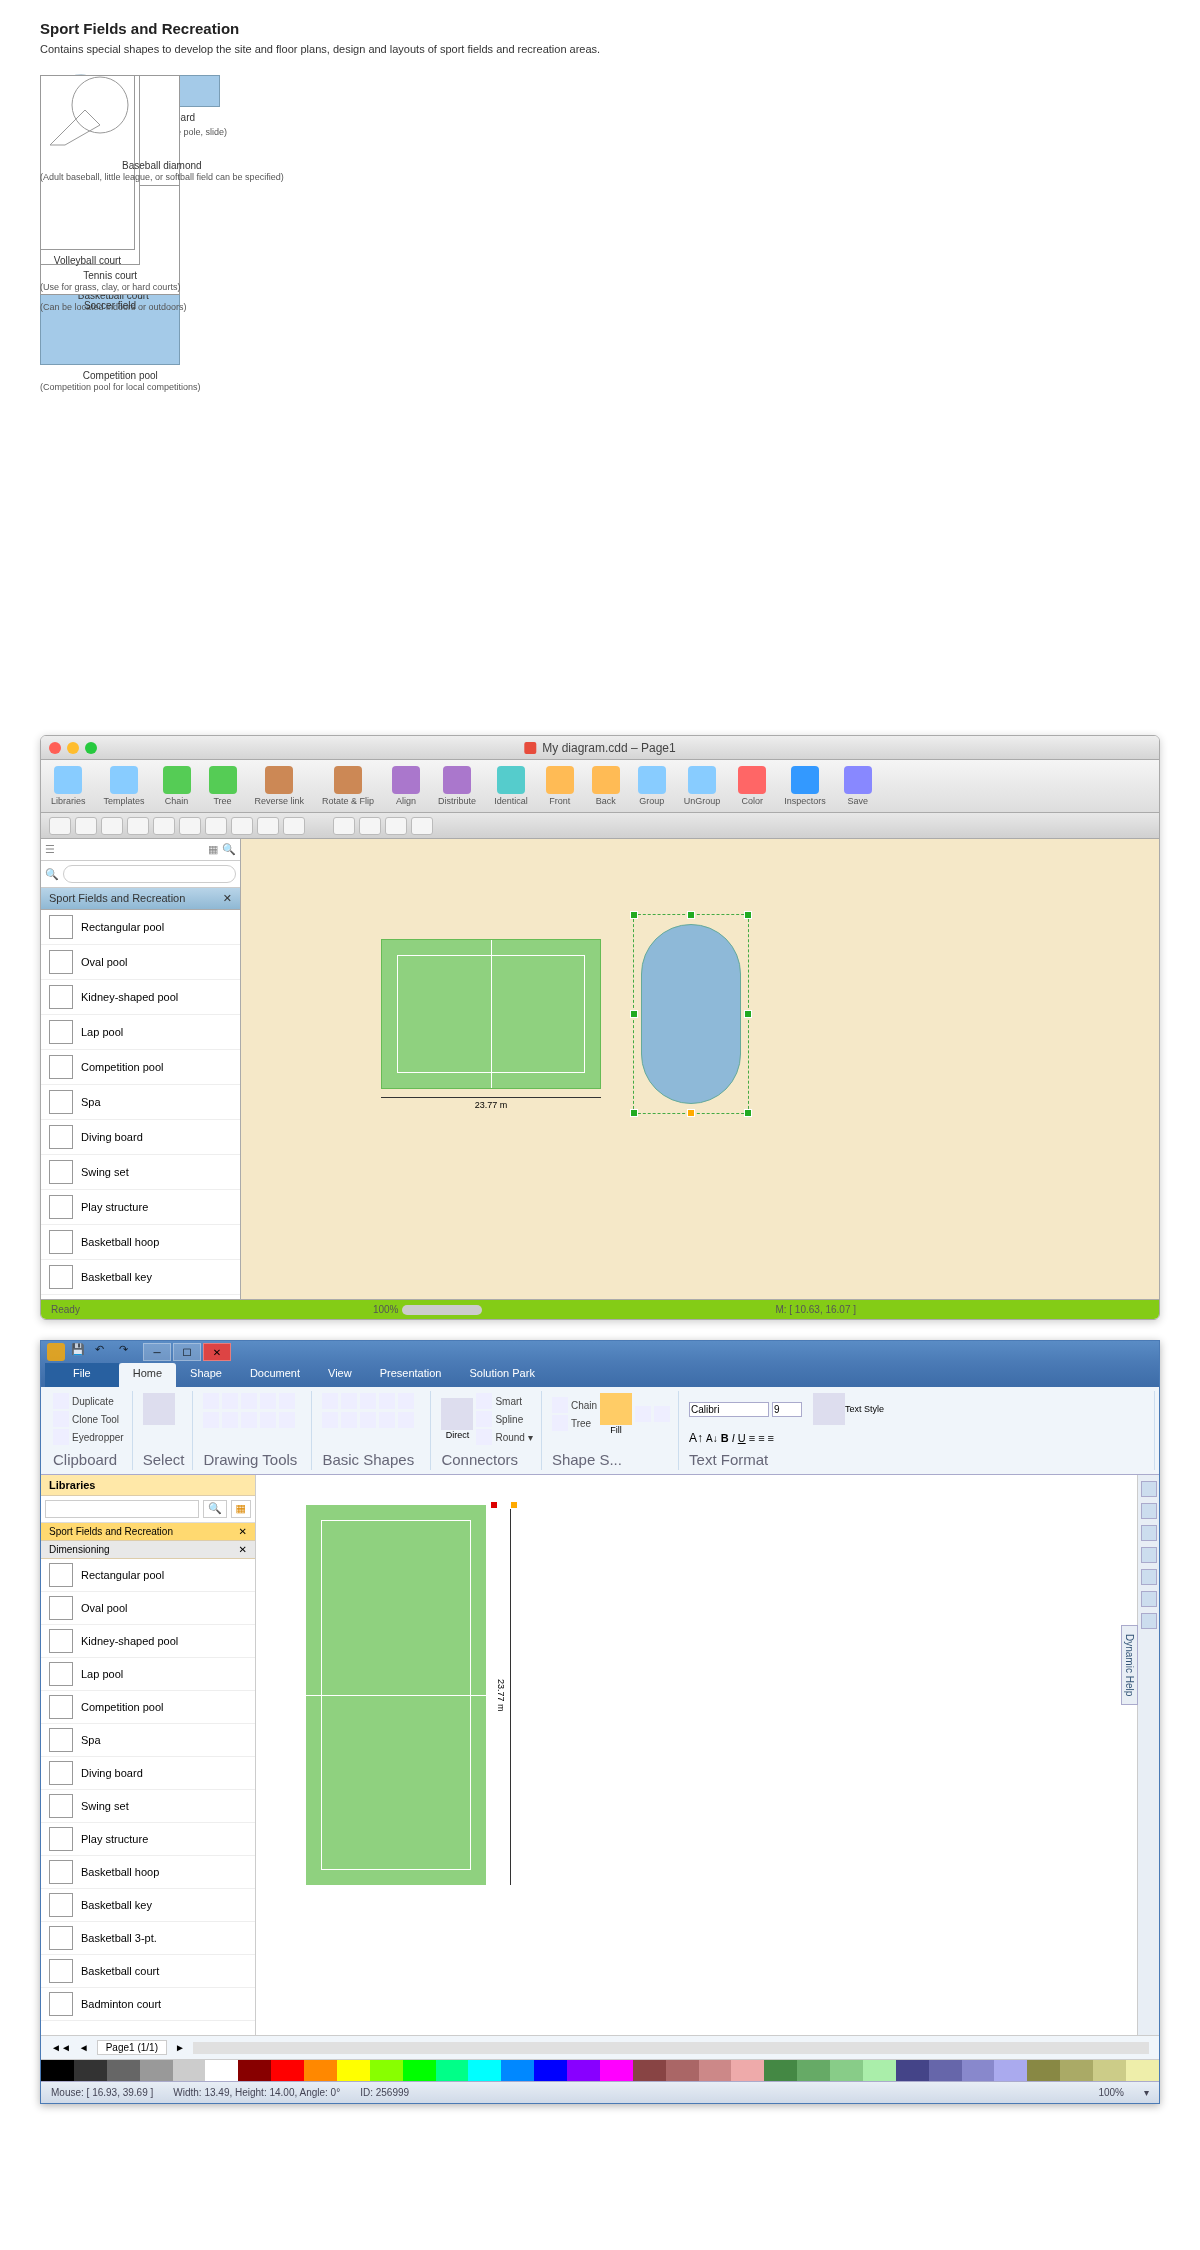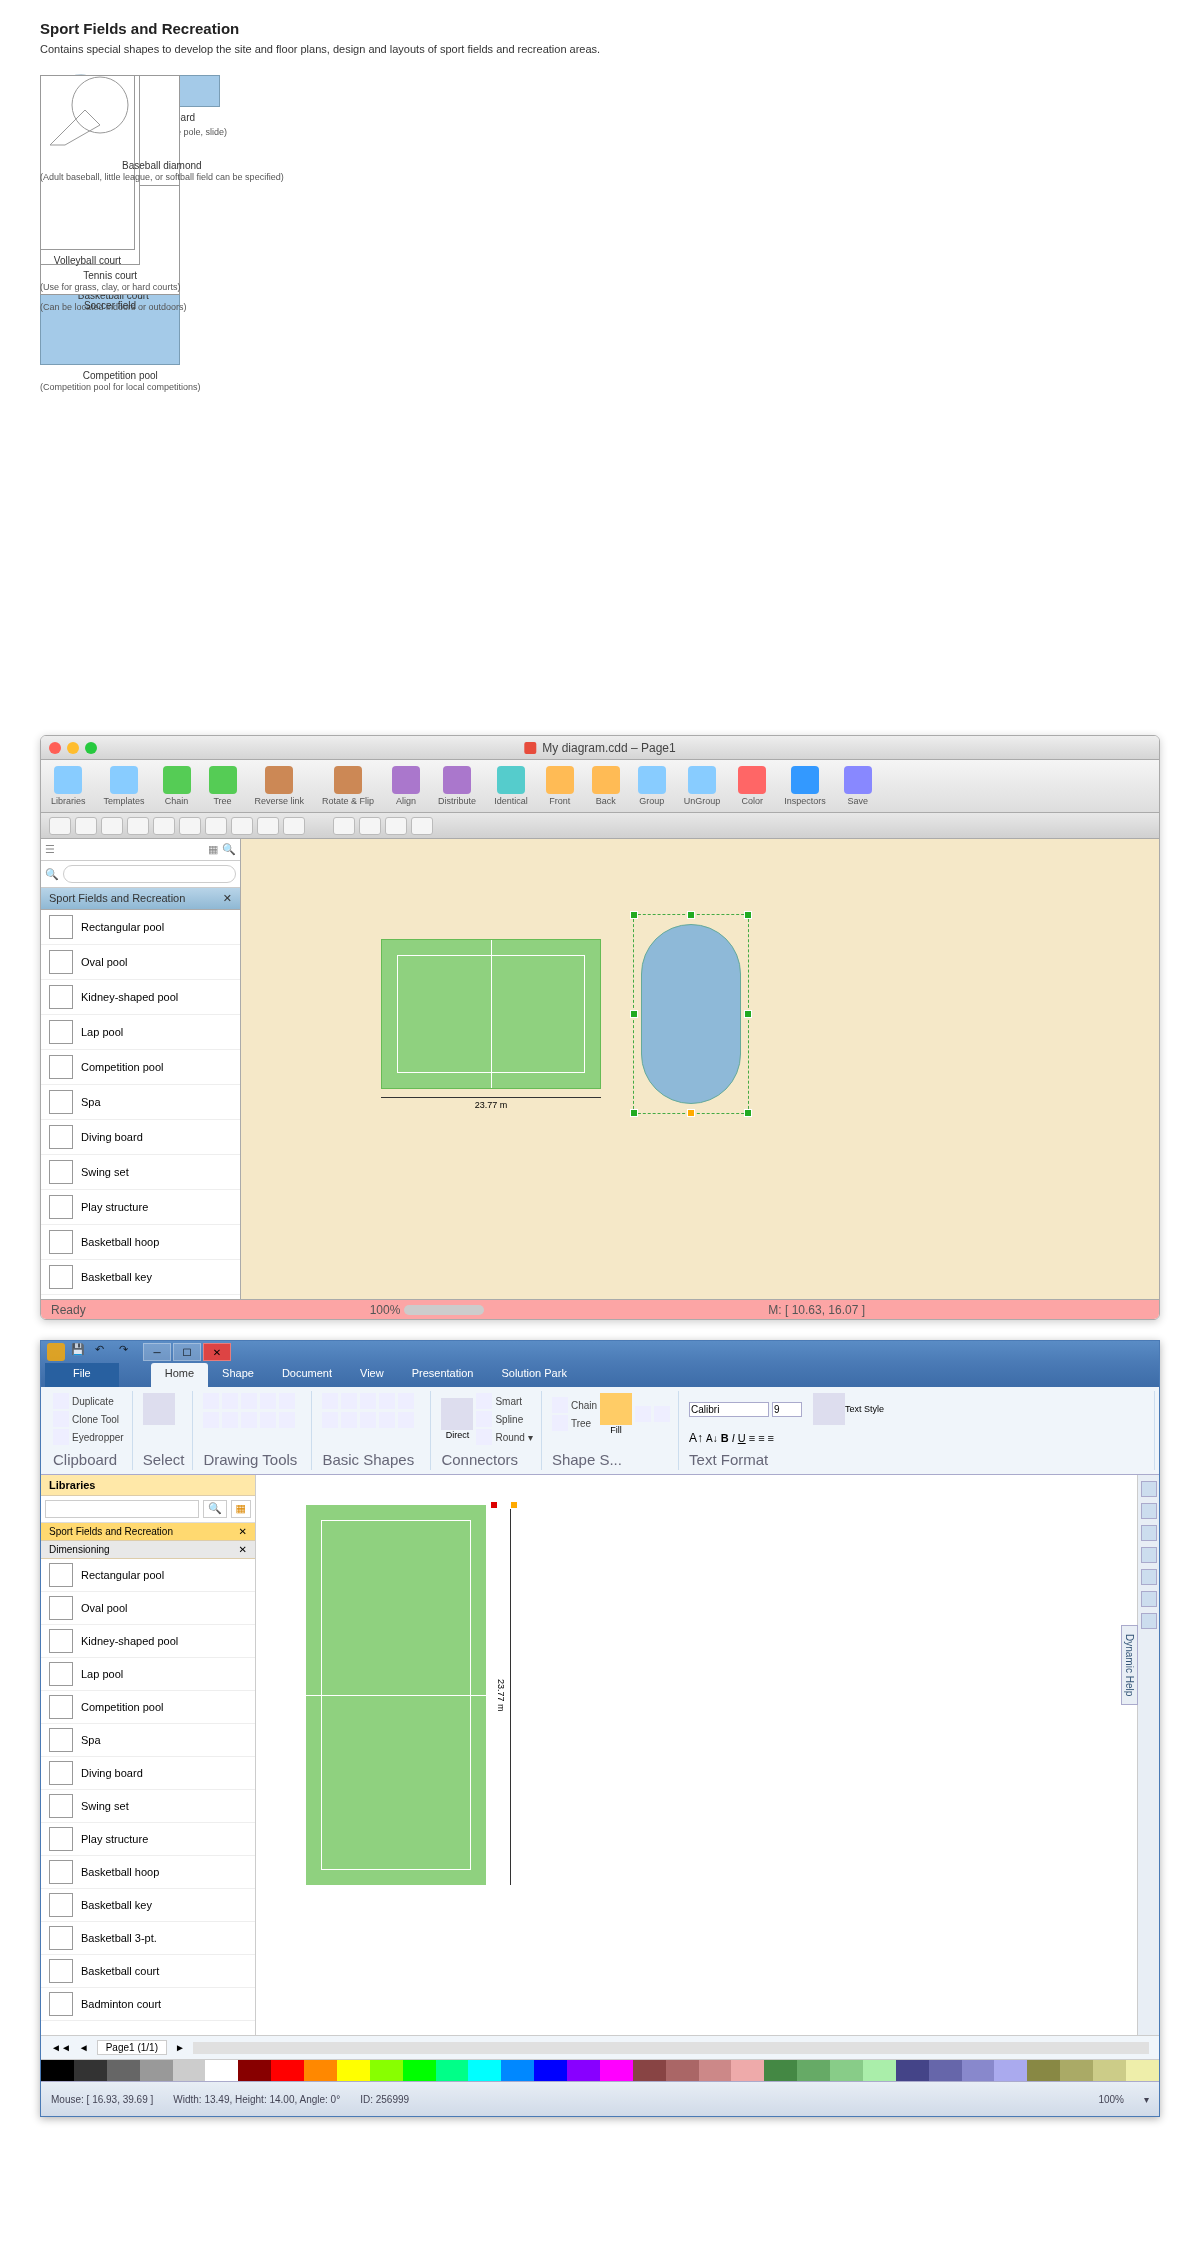--- a/index.html
+++ b/index.html
@@ -59,21 +59,21 @@
 .sb-item{display:flex;align-items:center;gap:8px;padding:5px 8px;border-bottom:1px solid #eee;font-size:11px}
 .sb-icon{width:24px;height:24px;border:1px solid #999;background:#fff;flex-shrink:0;display:flex;align-items:center;justify-content:center}
 .mac-canvas{flex:1;background:#f5e8c8;position:relative;overflow:hidden}
 .canvas-court{position:absolute;left:140px;top:100px;width:220px;height:150px;background:#8fd17f;border:1px solid #6b5}
 .canvas-court::before{content:'';position:absolute;inset:15px;border:1px solid #fff}
 .canvas-court::after{content:'';position:absolute;top:0;bottom:0;left:50%;border-left:1px solid #fff}
 .court-dim{position:absolute;left:140px;top:258px;width:220px;border-top:1px solid #333;text-align:center;font-size:9px;padding-top:2px}
 .canvas-pool{position:absolute;left:400px;top:85px;width:100px;height:180px;background:#8eb9d8;border:1px solid #6a9;border-radius:50px}
 .sel-box{position:absolute;left:392px;top:75px;width:116px;height:200px;border:1px dashed #4a4}
 .handle{position:absolute;width:8px;height:8px;background:#2a2;border:1px solid #fff}
-.mac-status{background:#fca5a5;border-top:1px solid #aaa;height:20px;display:flex;align-items:center;padding:0 10px;font-size:12px;color:#555;justify-content:space-between}
+.mac-status{background:#84cc16;border-top:1px solid #aaa;height:20px;display:flex;align-items:center;padding:0 10px;font-size:10px;color:#555;justify-content:space-between}
 .zoom-box{display:flex;align-items:center;gap:4px}
 
 
 .win-window{margin:20px 40px;border:1px solid #4a7ab5;box-shadow:0 2px 8px rgba(0,0,0,.3)}
 .win-title{flex:1;text-align:center}
 .win-ctrl{display:flex;gap:2px}
 .wc{width:28px;height:18px;background:rgba(255,255,255,.2);border:1px solid rgba(255,255,255,.3);font-size:10px;display:flex;align-items:center;justify-content:center}
 .wc.close{background:#d44}
 .win-qat{background:linear-gradient(#5a8cc5,#4a7ab5);height:22px;display:flex;align-items:center;padding:0 6px;gap:6px}
 .qat-btn{width:18px;height:18px;opacity:.8}
@@ -98,21 +98,21 @@
 .win-canvas{flex:1;background:#fff;position:relative}
 .win-court{position:absolute;left:50px;top:30px;width:180px;height:380px;background:#8fd17f}
 .win-court::before{content:'';position:absolute;inset:15px;border:1px solid #fff}
 .win-court::after{content:'';position:absolute;left:0;right:0;top:50%;border-top:1px solid #fff}
 .win-dim{position:absolute;left:240px;top:30px;height:380px;border-right:1px solid #333;writing-mode:vertical-lr;font-size:9px;padding-right:4px;display:flex;align-items:center;justify-content:center}
 .win-rside{width:22px;background:#e8eef5;border-left:1px solid #ccc;display:flex;flex-direction:column;gap:6px;padding:6px 2px;align-items:center}
 .rside-btn{width:16px;height:16px;background:#cde;border:1px solid #aac}
 .win-pager{background:#f0f5fa;border-top:1px solid #ccc;height:24px;display:flex;align-items:center;padding:0 10px;font-size:10px;gap:8px}
 .win-palette{height:22px;display:flex;border-top:1px solid #ccc}
 .pal{flex:1;height:100%}
-.win-status{background:linear-gradient(#e8eef5,#d0dae8);height:22px;display:flex;align-items:center;padding:17px 10px;font-size:10px;color:#445;gap:20px;border-top:1px solid #aac}
+.win-status{background:linear-gradient(#e8eef5,#d0dae8);height:22px;display:flex;align-items:center;padding:10px 10px;font-size:10px;color:#445;gap:20px;border-top:1px solid #aac}
 .dhelp{writing-mode:vertical-lr;position:absolute;right:-1px;top:150px;background:#e8eef5;border:1px solid #aac;padding:8px 2px;font-size:10px;color:#357}
 </style>
 </head>
 <body>
 
 <div class="section">
   <div class="title">Sport Fields and Recreation</div>
   <div class="subtitle">Contains special shapes to develop the site and floor plans, design and layouts of sport fields and recreation areas.</div>
   <div class="shapes-area">
     <div class="shape-item" style="left:0;top:0">
@@ -388,21 +388,21 @@
     <div class="qat-btn">↶</div>
     <div class="qat-btn">↷</div>
     <div class="win-ctrl">
       <div class="wc">─</div>
       <div class="wc">☐</div>
       <div class="wc close">✕</div>
     </div>
   </div>
   <div class="win-tabs">
     <div class="file-tab">File</div>
-    <div id="win-tabs-row" style="display: flex; margin-left: 32px;">
+    <div id="win-tabs-row" style="display: flex;">
         <div class="win-tab active">Home</div>
         <div class="win-tab">Shape</div>
         <div class="win-tab">Document</div>
         <div class="win-tab">View</div>
         <div class="win-tab">Presentation</div>
         <div class="win-tab">Solution Park</div>
       </div>
   </div>
   <div class="ribbon">
     <div class="rib-group">

